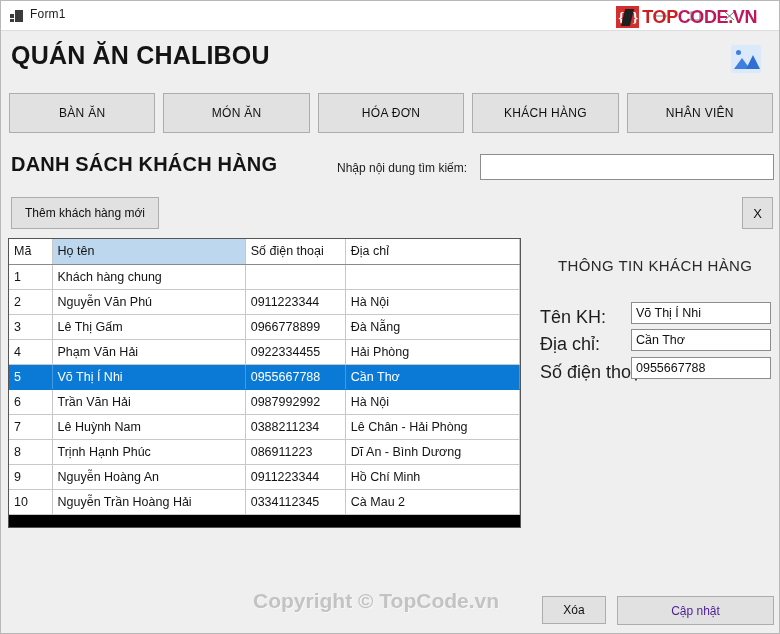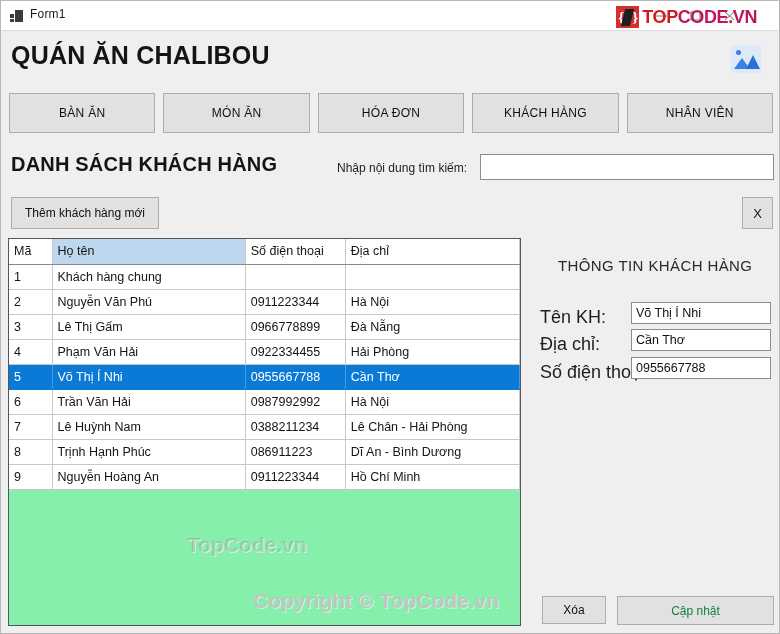--- a/index.html
+++ b/index.html
@@ -182,22 +182,22 @@
     background: #e1e1e1;
     border: 1px solid #adadad;
     font-family: "Liberation Sans", sans-serif;
     font-size: 13px; color: #101010;
     cursor: pointer;
   }
 
   
   .grid {
     position: absolute; left: 7px; top: 237px;
-    width: 513px; height: 388px;
-    background: #86efac;
+    width: 513px; height: 290px;
+    background: #000000;
     border: 1px solid #555555;
     overflow: hidden;
   }
   .grid table {
     width: 511px;
     border-collapse: collapse;
     table-layout: fixed;
     background: #ffffff;
   }
   .grid th, .grid td {
@@ -278,21 +278,21 @@
     width: 64px; height: 28px;
     background: #e1e1e1; border: 1px solid #adadad;
     font-family: "Liberation Sans", sans-serif;
     font-size: 12px; color: #101010; cursor: pointer;
   }
   .btn-update {
     position: absolute; left: 616px; top: 595px;
     width: 157px; height: 29px;
     background: #e1e1e1; border: 1px solid #adadad;
     font-family: "Liberation Sans", sans-serif;
-    font-size: 12px; color: #15803d; cursor: pointer;
+    font-size: 12px; color: #4c1d95; cursor: pointer;
   }
 </style>
 </head>
 <body>
 
 <div id="app">
 
   <div class="titlebar">
     <span class="tb-icon">
         <i class="a"></i>
@@ -410,20 +410,26 @@
             <td class="c-hoten">Trịnh Hạnh Phúc</td>
             <td class="c-sdt">086911223</td>
             <td class="c-diachi">Dĩ An - Bình Dương</td>
           </tr>
           <tr>
             <td class="c-ma">9</td>
             <td class="c-hoten">Nguyễn Hoàng An</td>
             <td class="c-sdt">0911223344</td>
             <td class="c-diachi">Hồ Chí Minh</td>
           </tr>
+          <tr>
+            <td class="c-ma">10</td>
+            <td class="c-hoten">Nguyễn Trần Hoàng Hải</td>
+            <td class="c-sdt">0334112345</td>
+            <td class="c-diachi">Cà Mau 2</td>
+          </tr>
         </tbody>
     </table>
     <div class="wm-grid">TopCode.vn</div>
   </div>
 
   <div class="wm-bottom">Copyright © TopCode.vn</div>
 
   <div class="paneltitle">THÔNG TIN KHÁCH HÀNG</div>
 
   <div class="field-label lbl-1">Tên KH:</div>

